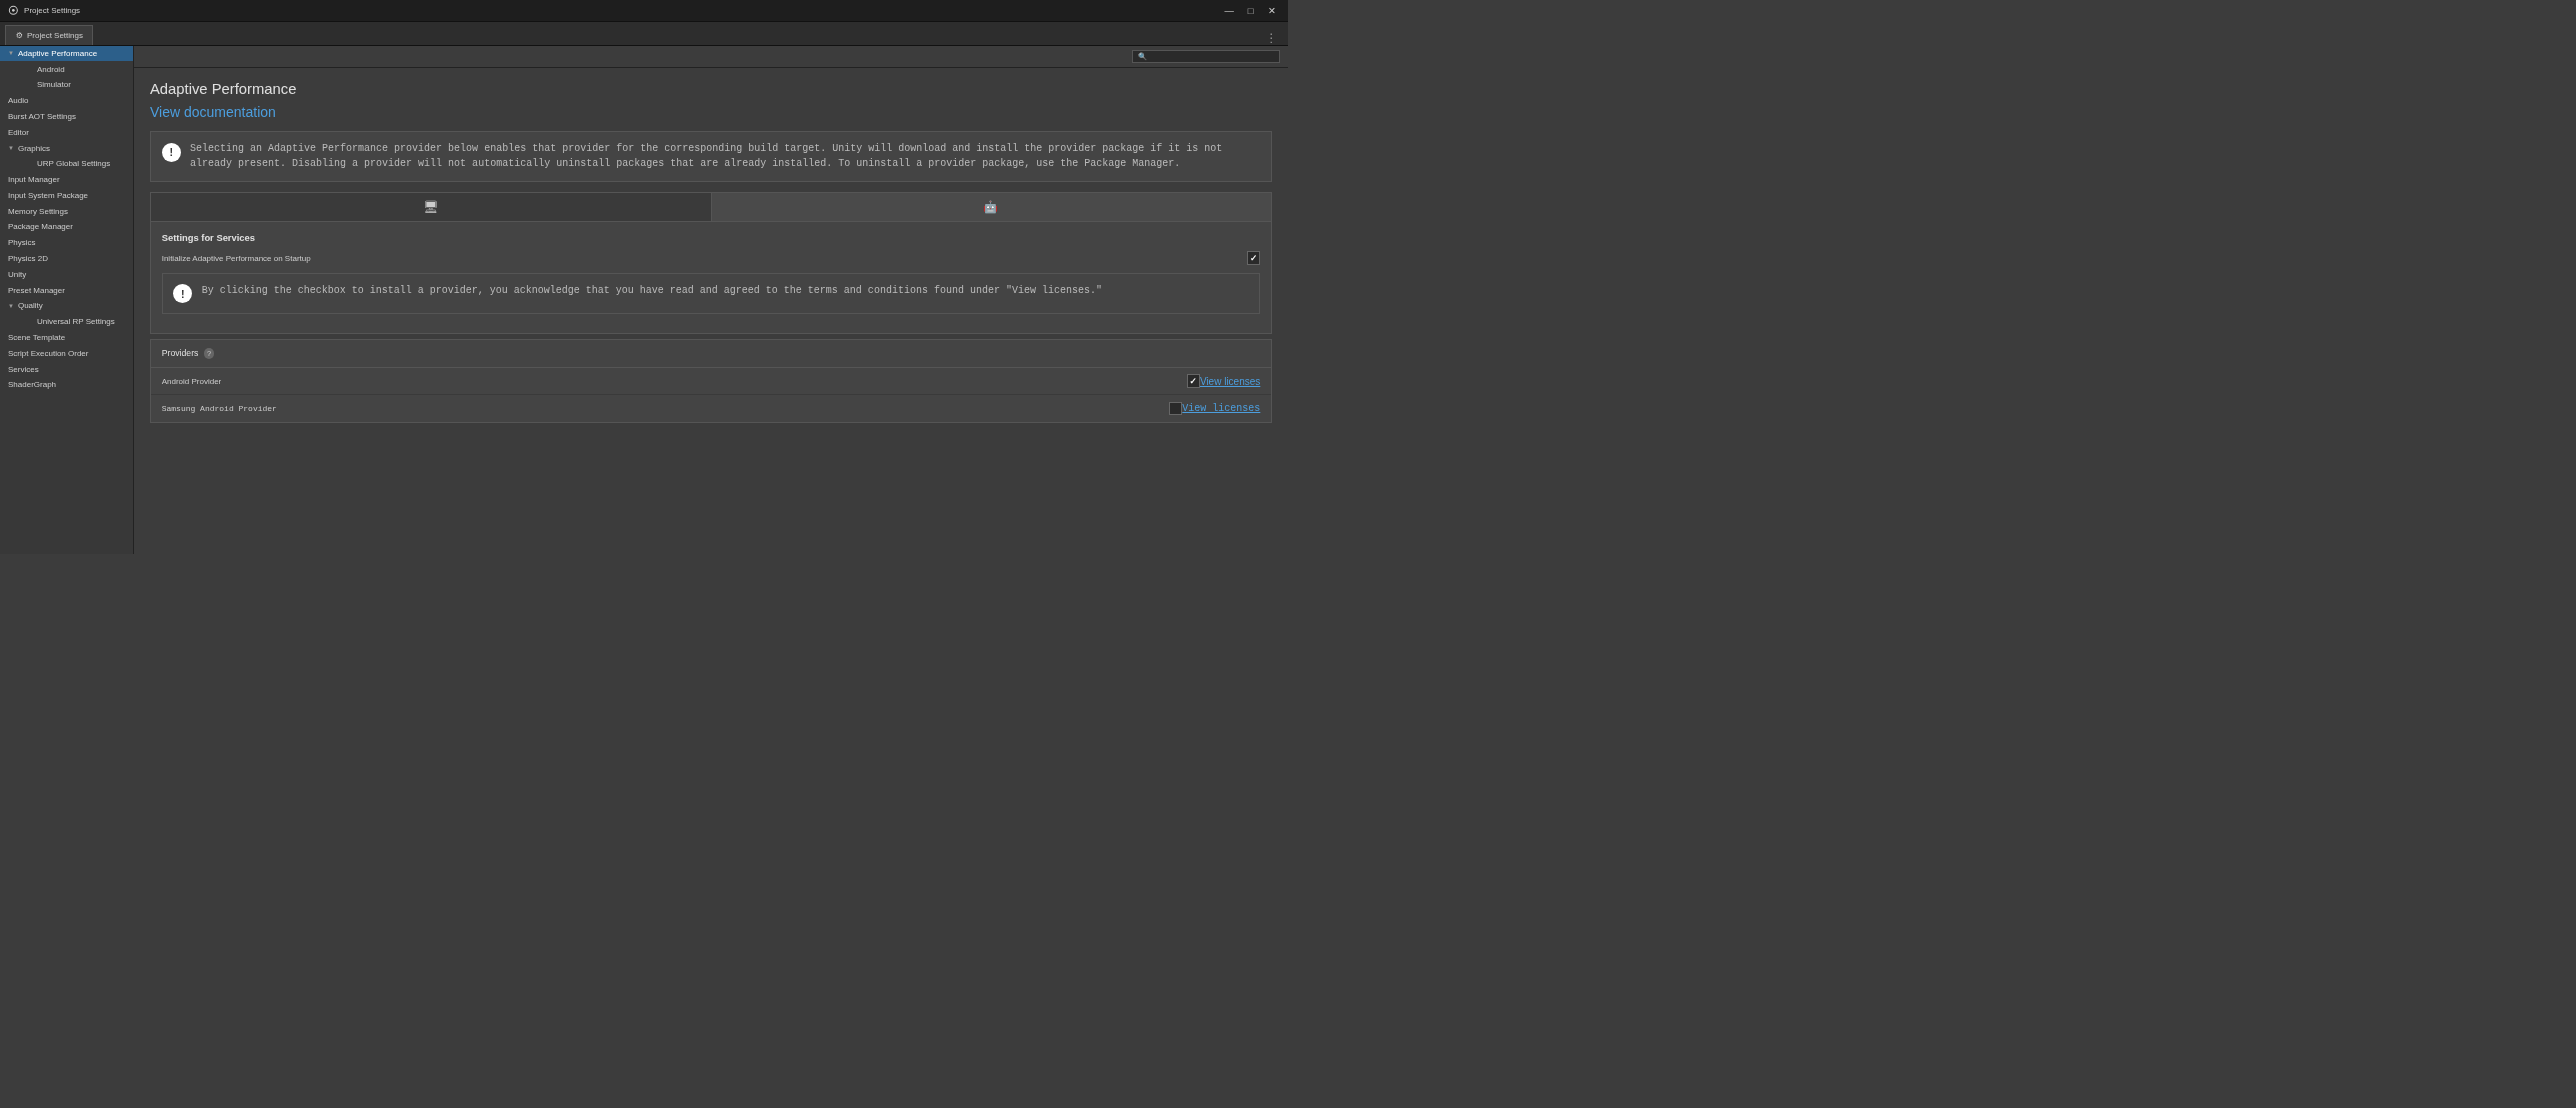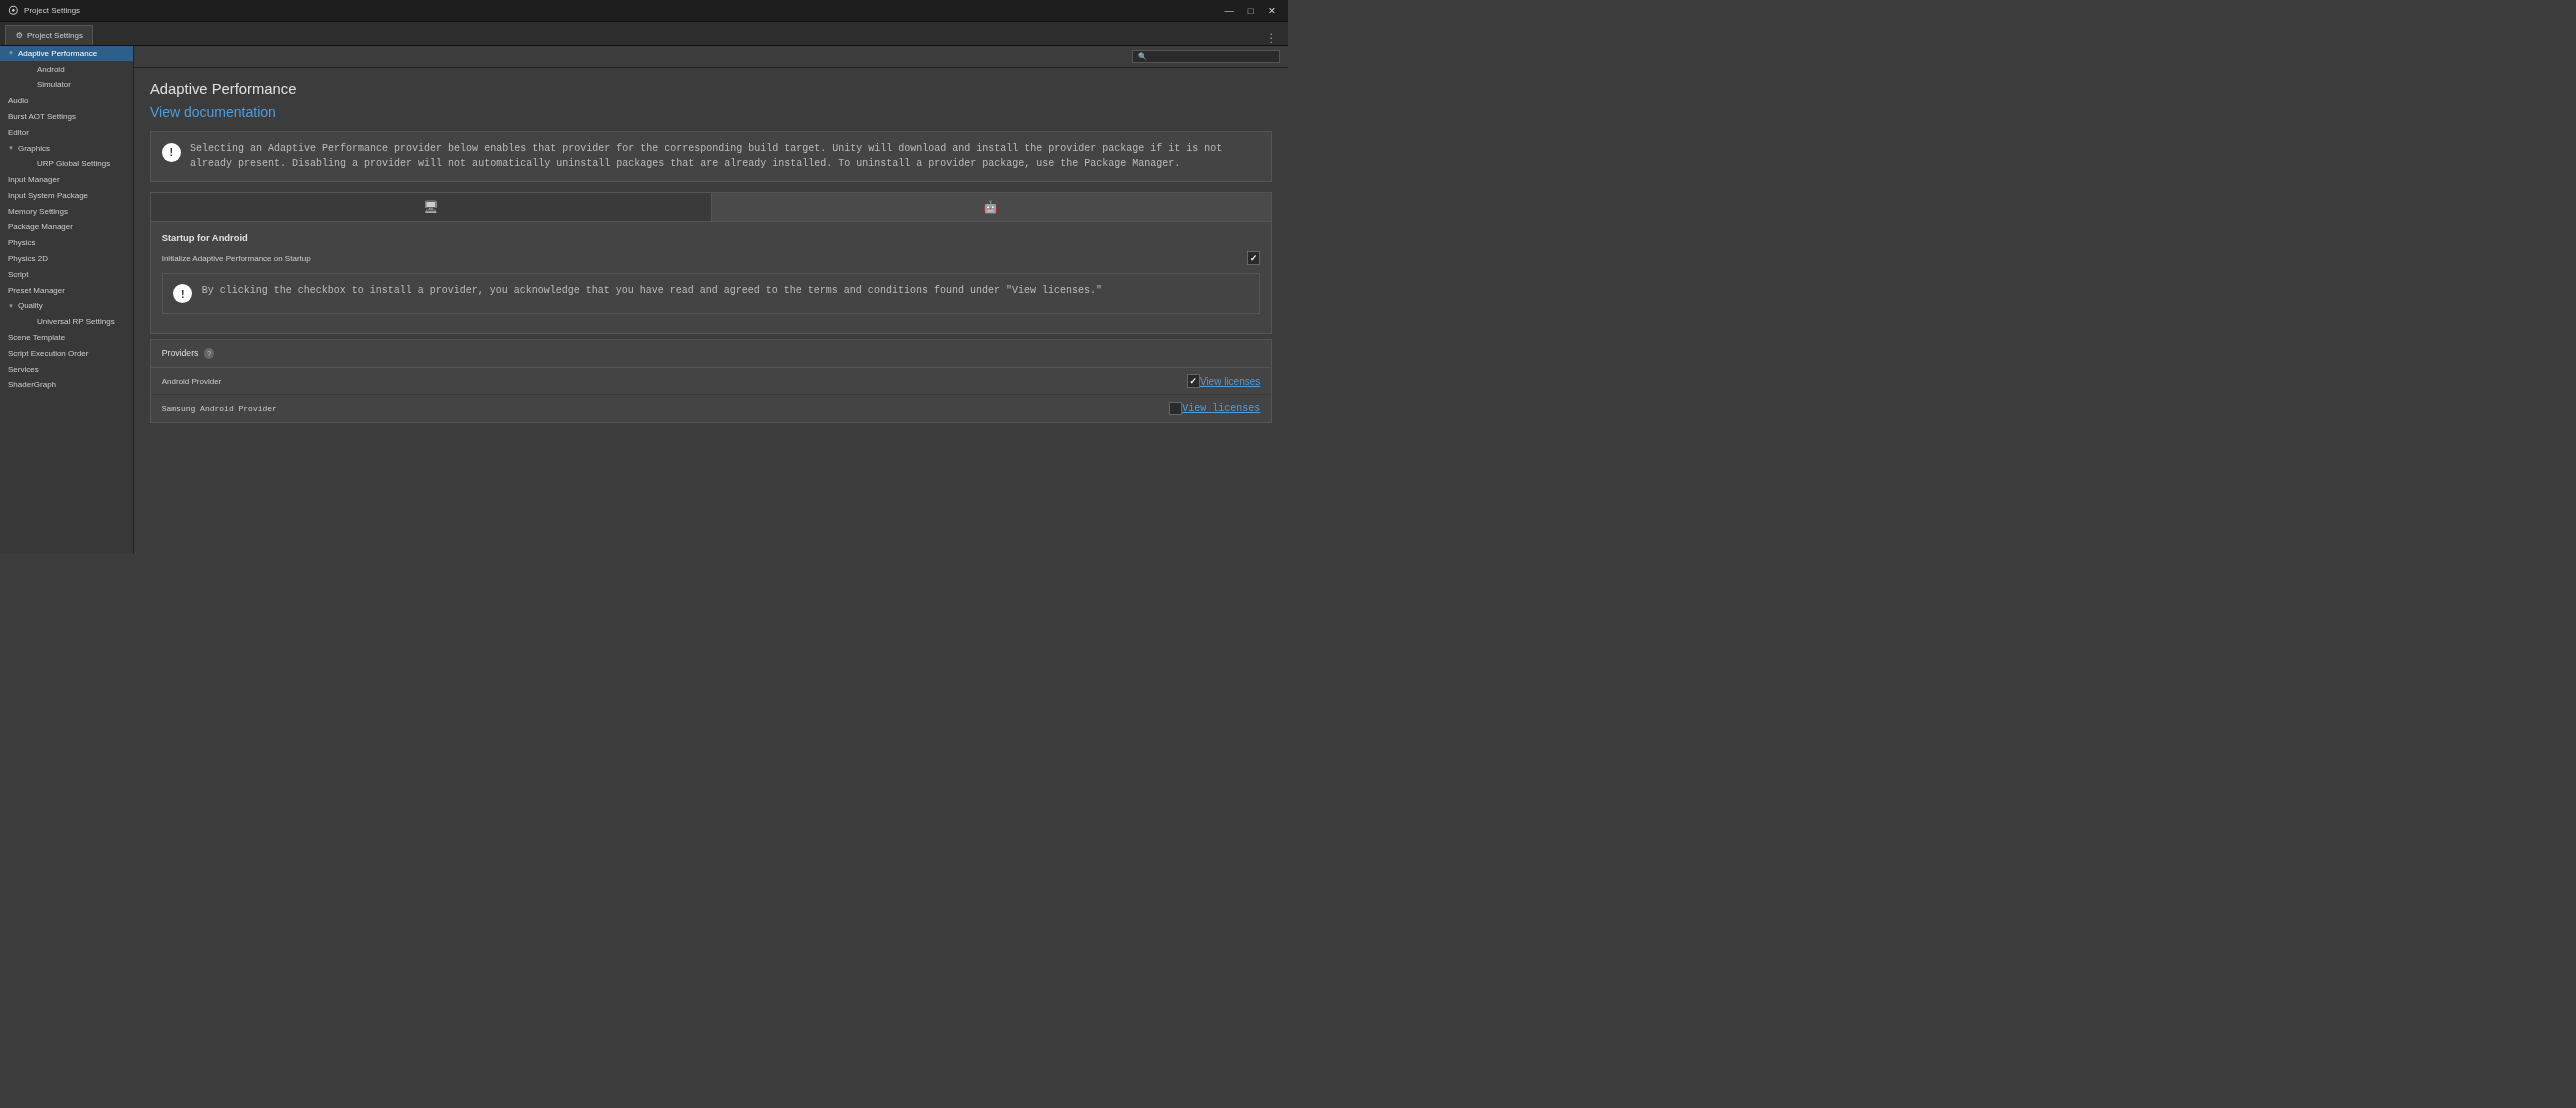--- a/index.html
+++ b/index.html
@@ -405,21 +405,21 @@
       <div class="sidebar-item">
         <span>Package Manager</span>
       </div>
       <div class="sidebar-item">
         <span>Physics</span>
       </div>
       <div class="sidebar-item">
         <span>Physics 2D</span>
       </div>
       <div class="sidebar-item">
-        <span>Script</span>
+        <span>Unity</span>
       </div>
       <div class="sidebar-item">
         <span>Preset Manager</span>
       </div>
       <div class="sidebar-item">
         <span class="sidebar-expand">▼</span>
         <span>Quality</span>
       </div>
       <div class="sidebar-item child">
         <span>Universal RP Settings</span>
@@ -462,21 +462,21 @@
         <div class="platform-tab">
           <span class="platform-tab-icon">🖥</span>
         </div>
         <div class="platform-tab active">
           <span class="platform-tab-icon">🤖</span>
         </div>
       </div>
 
       
       <div class="settings-section">
-        <div class="section-title">Startup for Android</div>
+        <div class="section-title">Settings for Services</div>
         <div class="setting-row">
           <div class="setting-label">Initialize Adaptive Performance on Startup</div>
           <div class="checkbox-wrapper checked"></div>
         </div>
 
         <div class="warning-box">
           <div class="info-icon">!</div>
           <div class="info-text">By clicking the checkbox to install a provider, you acknowledge that you have read and agreed to the terms and conditions found under "View licenses."</div>
         </div>
       </div>

